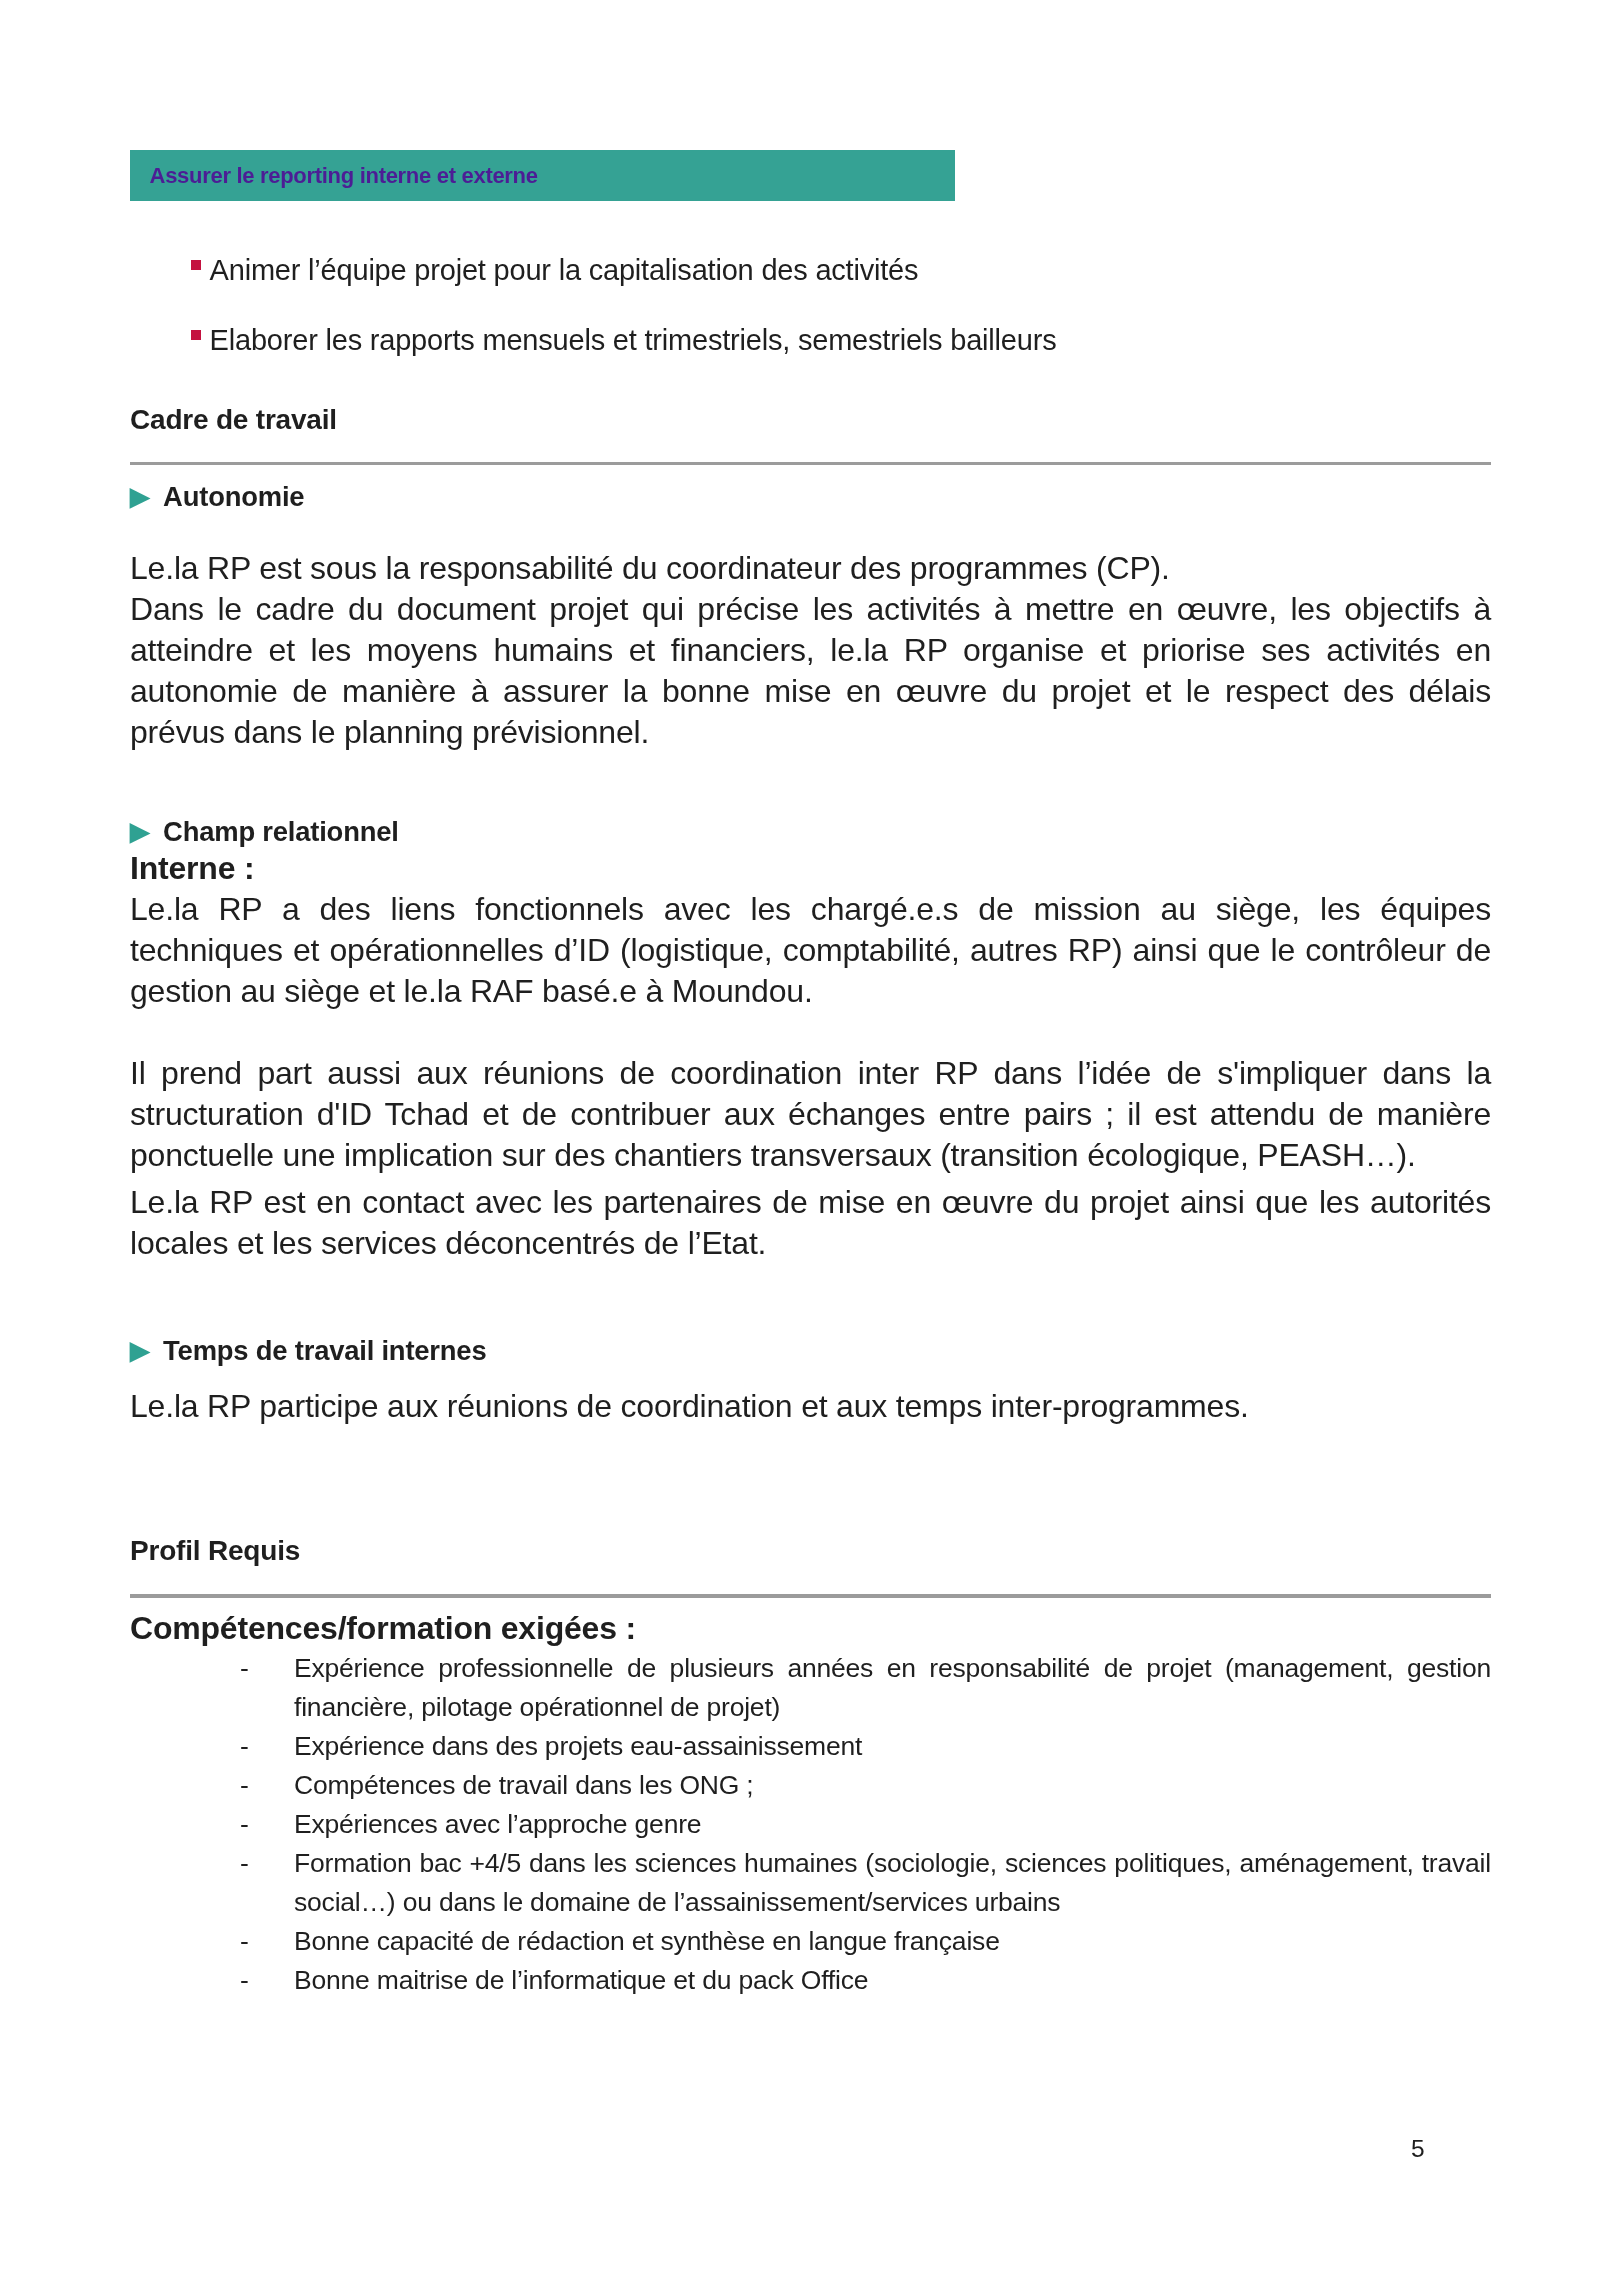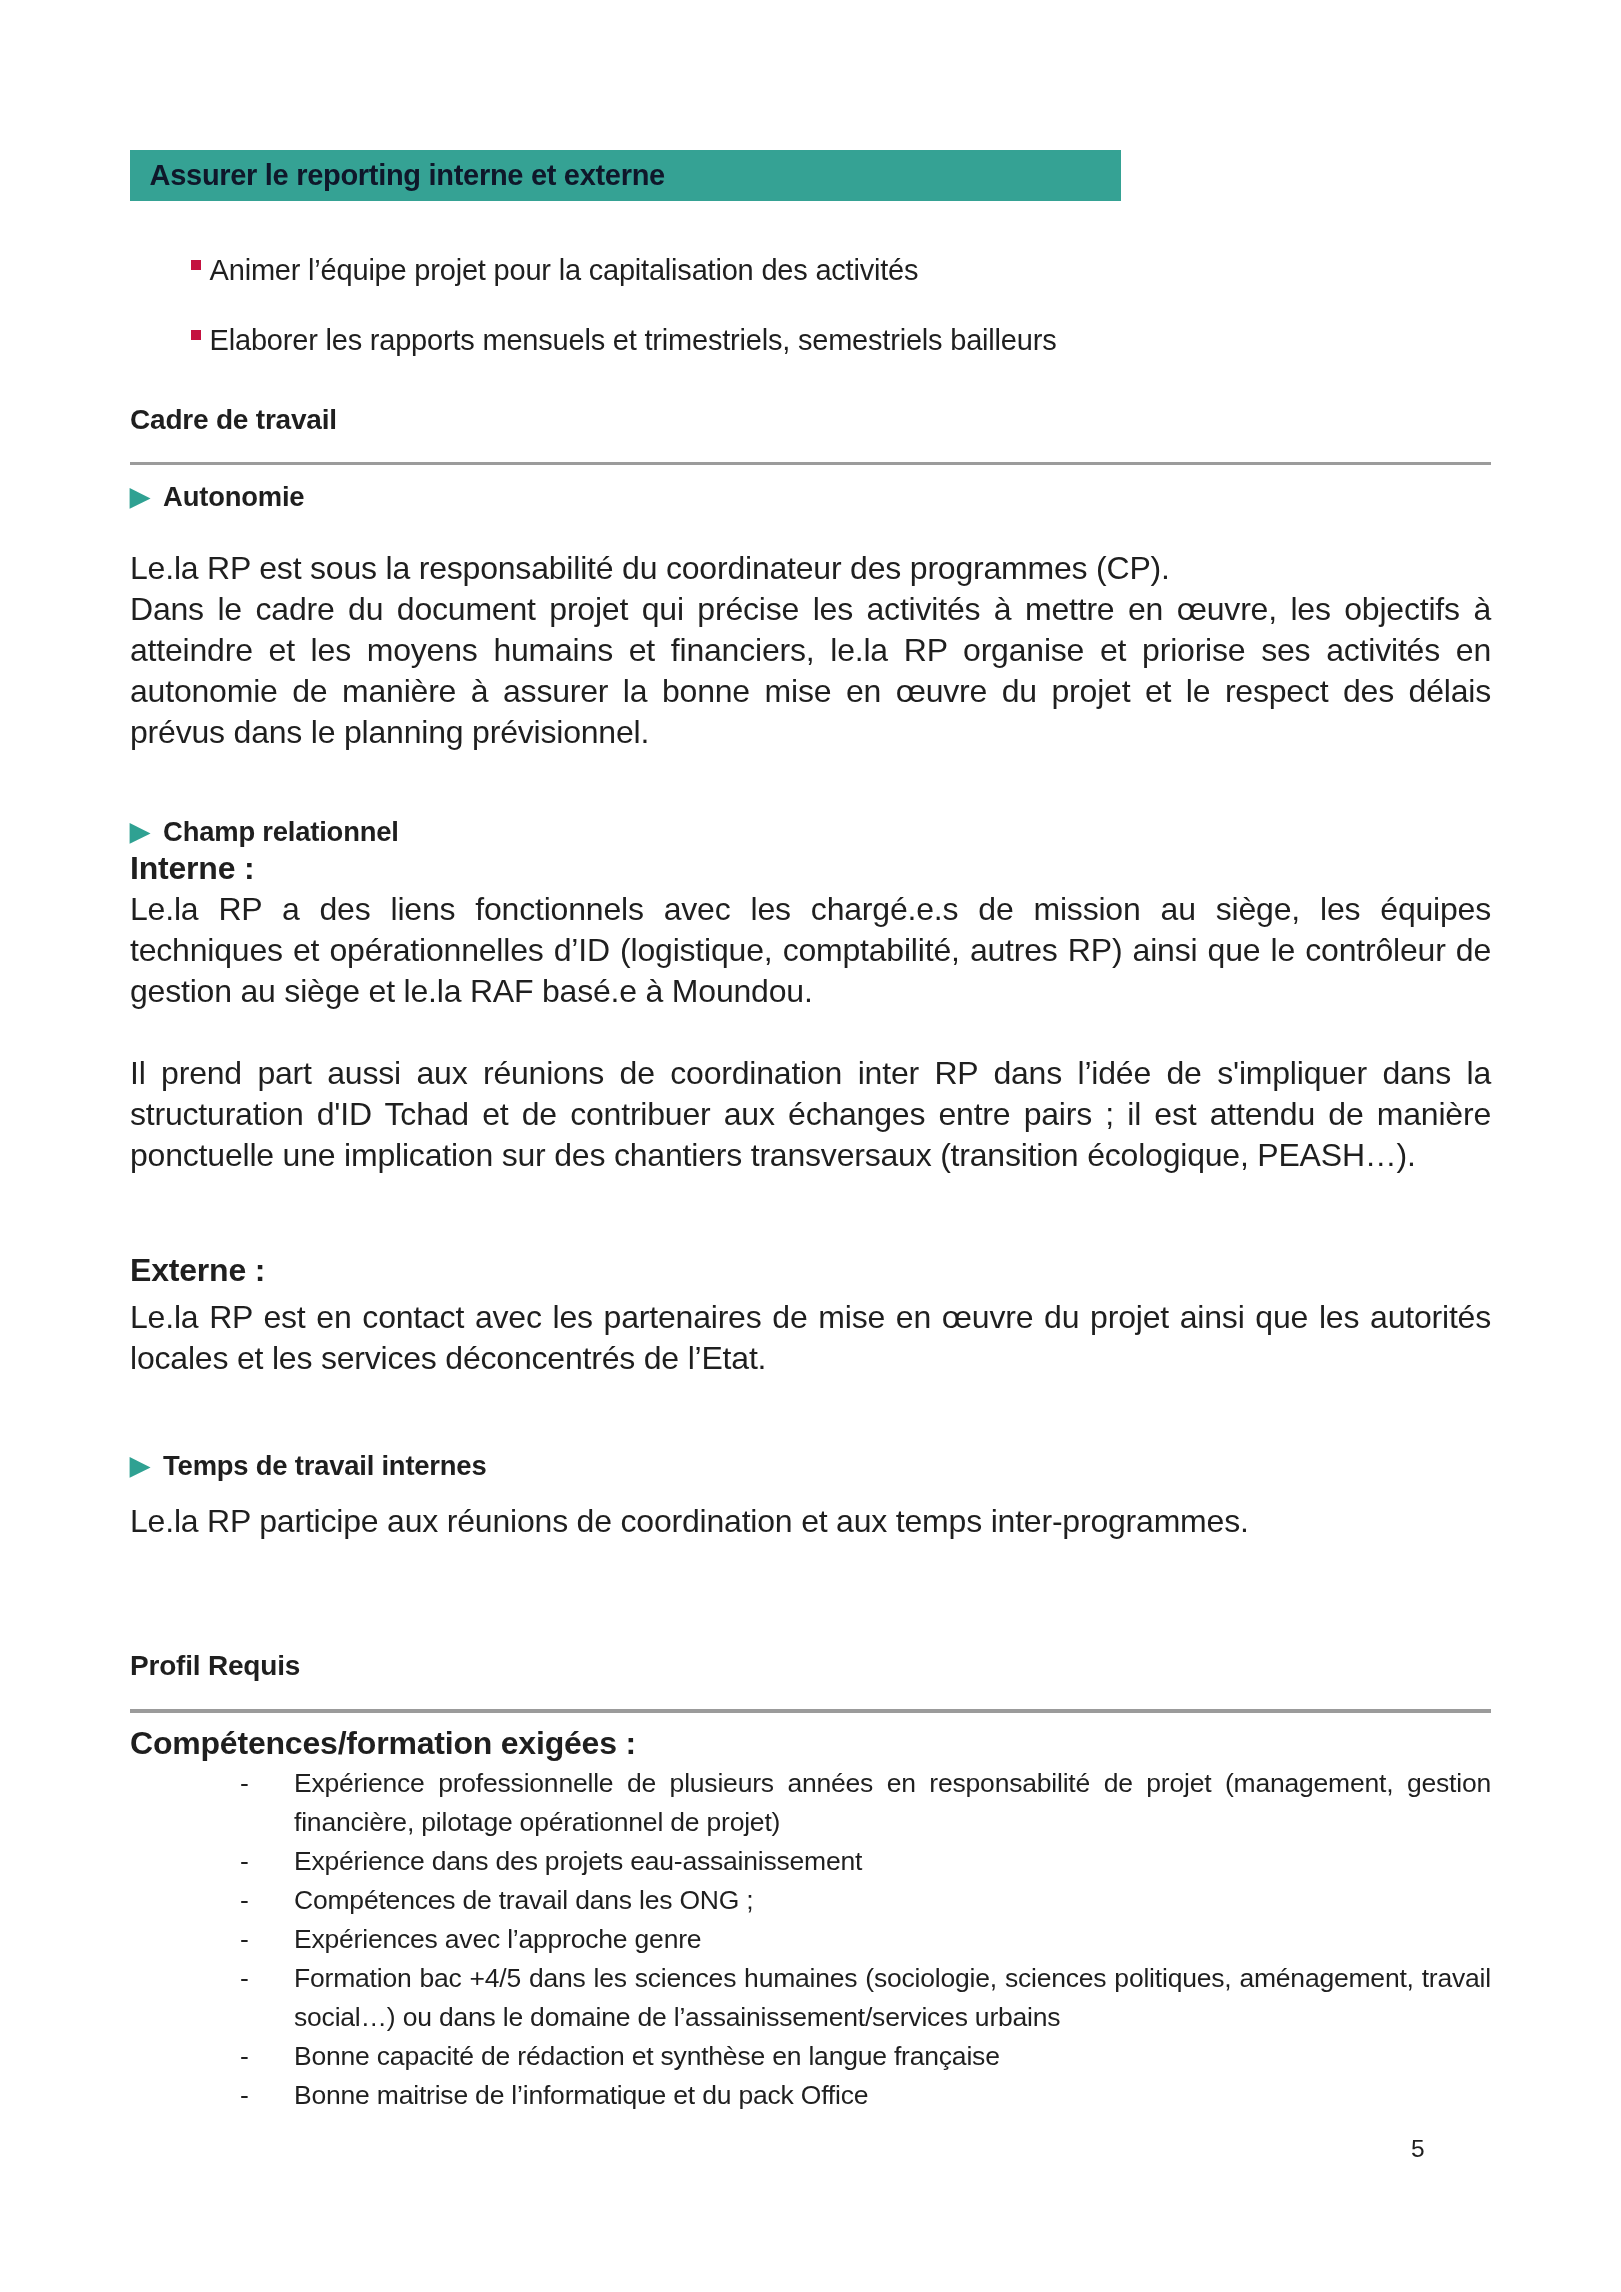--- a/index.html
+++ b/index.html
@@ -11,24 +11,24 @@
     color:#1f1f1f;
     overflow:hidden;
   }
   .content{
     position:absolute;
     left:130px;top:0;
     width:1361px;
   }
   .banner{
     margin-top:150px;
-    width:991px;height:51px;
+    width:825px;height:51px;
     background:#35a294;
-    color:#0f172a;
-    font-size:29px;font-weight:bold;
+    color:#4c1d95;
+    font-size:22px;font-weight:bold;
     letter-spacing:-0.3px;
     display:flex;align-items:center;
     padding-left:19.6px;box-sizing:border-box;
   }
   .bullet-list{margin-top:51px;}
   .bullet-item{
     display:flex;align-items:baseline;
     margin-left:61px;
     margin-bottom:19.6px;
     font-size:29px;line-height:37px;
@@ -120,21 +120,20 @@
     </div>
 
     <div class="arrow-line" style="margin-top:63px;">
       <span class="arrow">▶</span>
       <span>Champ relationnel</span>
     </div>
     <div class="body-text bold-label">Interne :</div>
     <p class="body-text just" style="margin-top:0;">Le.la RP a des liens fonctionnels avec les chargé.e.s de mission au siège, les équipes techniques et opérationnelles d’ID (logistique, comptabilité, autres RP) ainsi que le contrôleur de gestion au siège et le.la RAF basé.e à Moundou.</p>
     <p class="body-text just" style="margin-top:41px;">Il prend part aussi aux réunions de coordination inter RP dans l’idée de s'impliquer dans la structuration d'ID Tchad et de contribuer aux échanges entre pairs ; il est attendu de manière ponctuelle une implication sur des chantiers transversaux (transition écologique, PEASH…).</p>
 
-    <div class="body-text bold-label" style="margin-top:74px;">Externe :</div>
     <p class="body-text just" style="margin-top:6px;">Le.la RP est en contact avec les partenaires de mise en œuvre du projet ainsi que les autorités locales et les services déconcentrés de l’Etat.</p>
 
     <div class="arrow-line" style="margin-top:71px;">
       <span class="arrow">▶</span>
       <span>Temps de travail internes</span>
     </div>
     <p class="body-text" style="margin-top:19px;">Le.la RP participe aux réunions de coordination et aux temps inter-programmes.</p>
 
     <div class="section-heading" style="margin-top:108px;">Profil Requis</div>
     <hr class="rule" style="margin-top:27.4px;">

